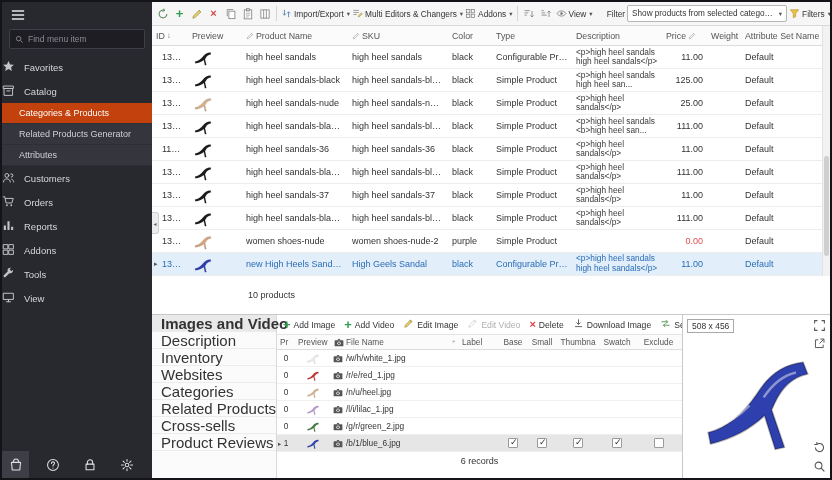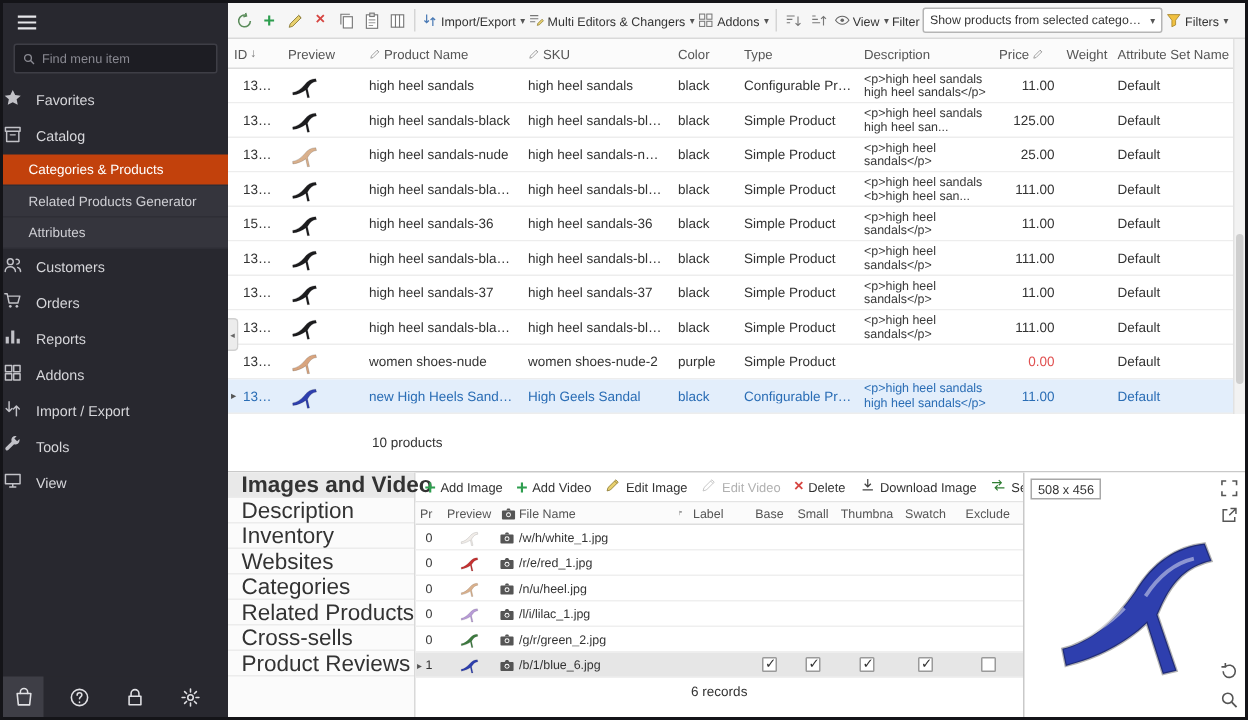--- a/index.html
+++ b/index.html
@@ -38,21 +38,21 @@
 .tbtn svg{width:12px;height:12px}
 .plus{color:#2e9e4f;font-size:13px;font-weight:bold;line-height:1}
 .plus::after{content:"+"}
 .cross{color:#d64541;font-size:11px;font-weight:bold;line-height:1}
 .cross::after{content:"×"}
 .sep{width:1px;height:15px;background:#d5d5d5;margin:0 2px;flex:none}
 .tmenu{display:flex;align-items:center;gap:2px;cursor:pointer;flex:none}
 .tmenu svg{width:11px;height:11px}
 .caret{font-size:6.5px;color:#555;margin-left:1px}
 .caret::after{content:"▾"}
-.flabel{margin-left:0;flex:none}
+.flabel{margin-left:12px;flex:none}
 .fselect{height:17px;border:1px solid #b5b5b5;background:#fff;border-radius:2px;display:flex;align-items:center;padding:0 4px;gap:3px;max-width:160px;cursor:pointer;flex:none}
 .fselect .fval{overflow:hidden;text-overflow:ellipsis;white-space:nowrap;font-size:8.2px}
 
 
 .pgrid{position:relative}
 .phead,.prow{display:grid;grid-template-columns:36px 54px 106px 100px 44px 80px 90px 45px 34px 1fr;align-items:center;padding-right:8px}
 .phead{height:20px;background:#fbfbfb;border-bottom:1px solid #dcdcdc;color:#555;font-size:8.8px}
 .phead .hc{padding:0 4px;display:flex;align-items:center;gap:2px;overflow:hidden;white-space:nowrap}
 .hpencil{width:8px;height:8px;flex:none}
 .sorticon{font-size:8px;color:#777}
@@ -174,26 +174,20 @@
     <span class="mlabel">Reports</span>
   </div>
         <div class="mi top">
     <span class="mico"><svg viewBox="0 0 16 16" class="mic">
               <path d="M2 2h5.2v5.2H2zM8.8 2H14v5.2H8.8zM2 8.8h5.2V14H2zM8.8 8.8H14V14H8.8z" fill="none" stroke="currentColor"></path>
             </svg></span>
     <span class="mlabel">Addons</span>
   </div>
         <div class="mi top">
     <span class="mico"><svg viewBox="0 0 16 16" class="mic">
-              <path d="M5 2.2v8M2.6 7.8L5 10.2l2.4-2.4M11 13.8v-8M8.6 8.2L11 5.8l2.4 2.4" fill="none" stroke="currentColor"></path>
-            </svg></span>
-    <span class="mlabel">Import / Export</span>
-  </div>
-        <div class="mi top">
-    <span class="mico"><svg viewBox="0 0 16 16" class="mic">
               <path d="M13.6 4.4a3.4 3.4 0 0 1-4.5 3.2l-4.8 4.8a1.5 1.5 0 0 1-2.1-2.1l4.8-4.8A3.4 3.4 0 0 1 11.2 1L9.3 2.9l2.3 2.3 1.9-1.9c.1.3.1.7.1 1.1z" fill="currentColor"></path>
             </svg></span>
     <span class="mlabel">Tools</span>
   </div>
         <div class="mi top">
     <span class="mico"><svg viewBox="0 0 16 16" class="mic">
               <path d="M2 2.8h12v7.6H2z" fill="none" stroke="currentColor"></path>
               <path d="M5.5 13.2h5M8 10.4v2.8" stroke="currentColor" fill="none"></path>
             </svg></span>
     <span class="mlabel">View</span>
@@ -435,21 +429,21 @@
     <div class="c csku">high heel sandals-black-36</div>
     <div class="c ccolor">black</div>
     <div class="c ctype">Simple Product</div>
     <div class="c cdesc">&lt;p&gt;high heel sandals &lt;b&gt;high heel san...</div>
     <div class="c cprice">111.00</div>
     <div class="c cweight"></div>
     <div class="c cattr">Default</div>
   </div>
           <div class="prow">
     <span class="exp"></span>
-    <div class="c cid">15509</div>
+    <div class="c cid">11882</div>
     <div class="c cprev">
               <svg class="shoe" viewBox="0 0 24 24">
                 <path stroke="rgba(0,0,0,0.25)" stroke-width="0.5" d="M2.5 17.5C6 17 9 15 12 11.5 14.5 8.2 17.5 6.6 21 6.6l.6 2.2c-3 .3-4.9 2-6.5 4.6l-.7 1.2 1.6 7-1.7.2-1.3-6.3C10.3 17.6 6.6 19.1 2.7 19.6z" fill="#1c1c1e"></path>
               </svg>
             </div>
     <div class="c cname">high heel sandals-36</div>
     <div class="c csku">high heel sandals-36</div>
     <div class="c ccolor">black</div>
     <div class="c ctype">Simple Product</div>
     <div class="c cdesc">&lt;p&gt;high heel sandals&lt;/p&gt;</div>

